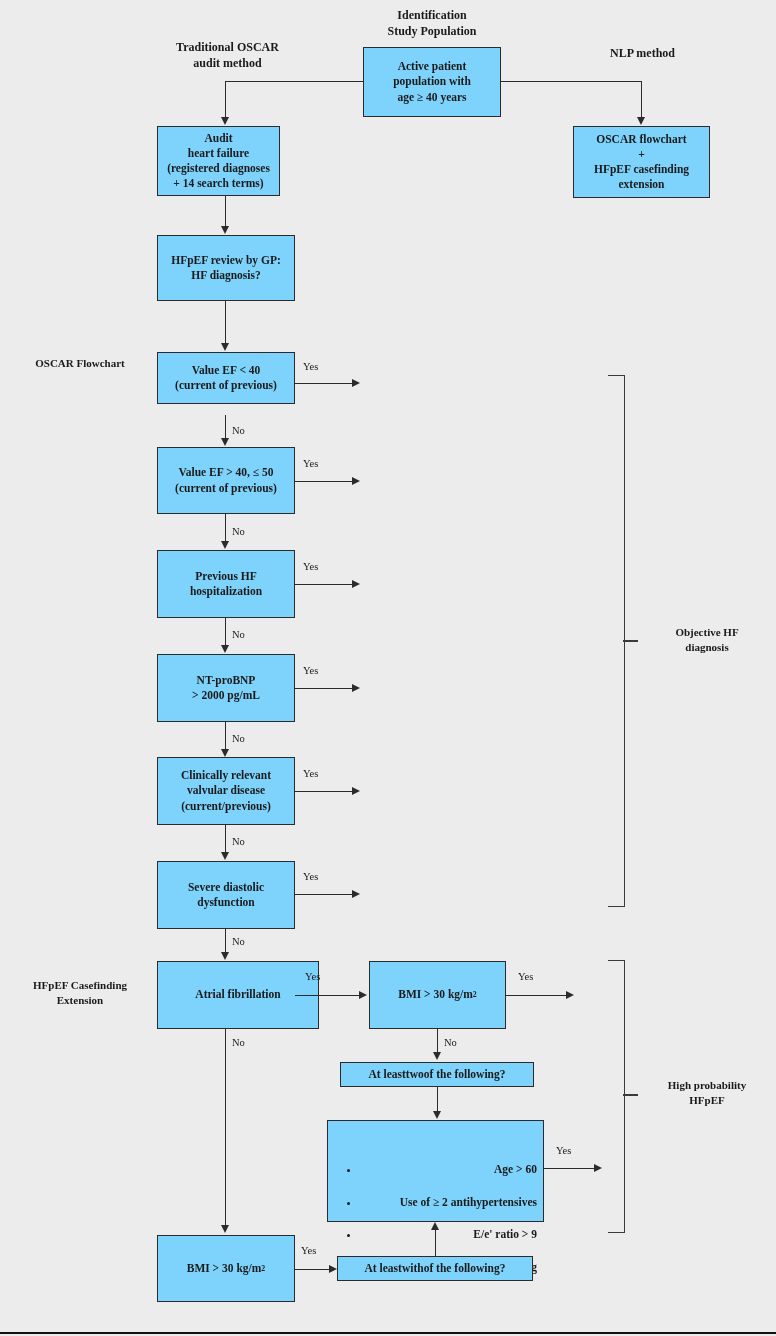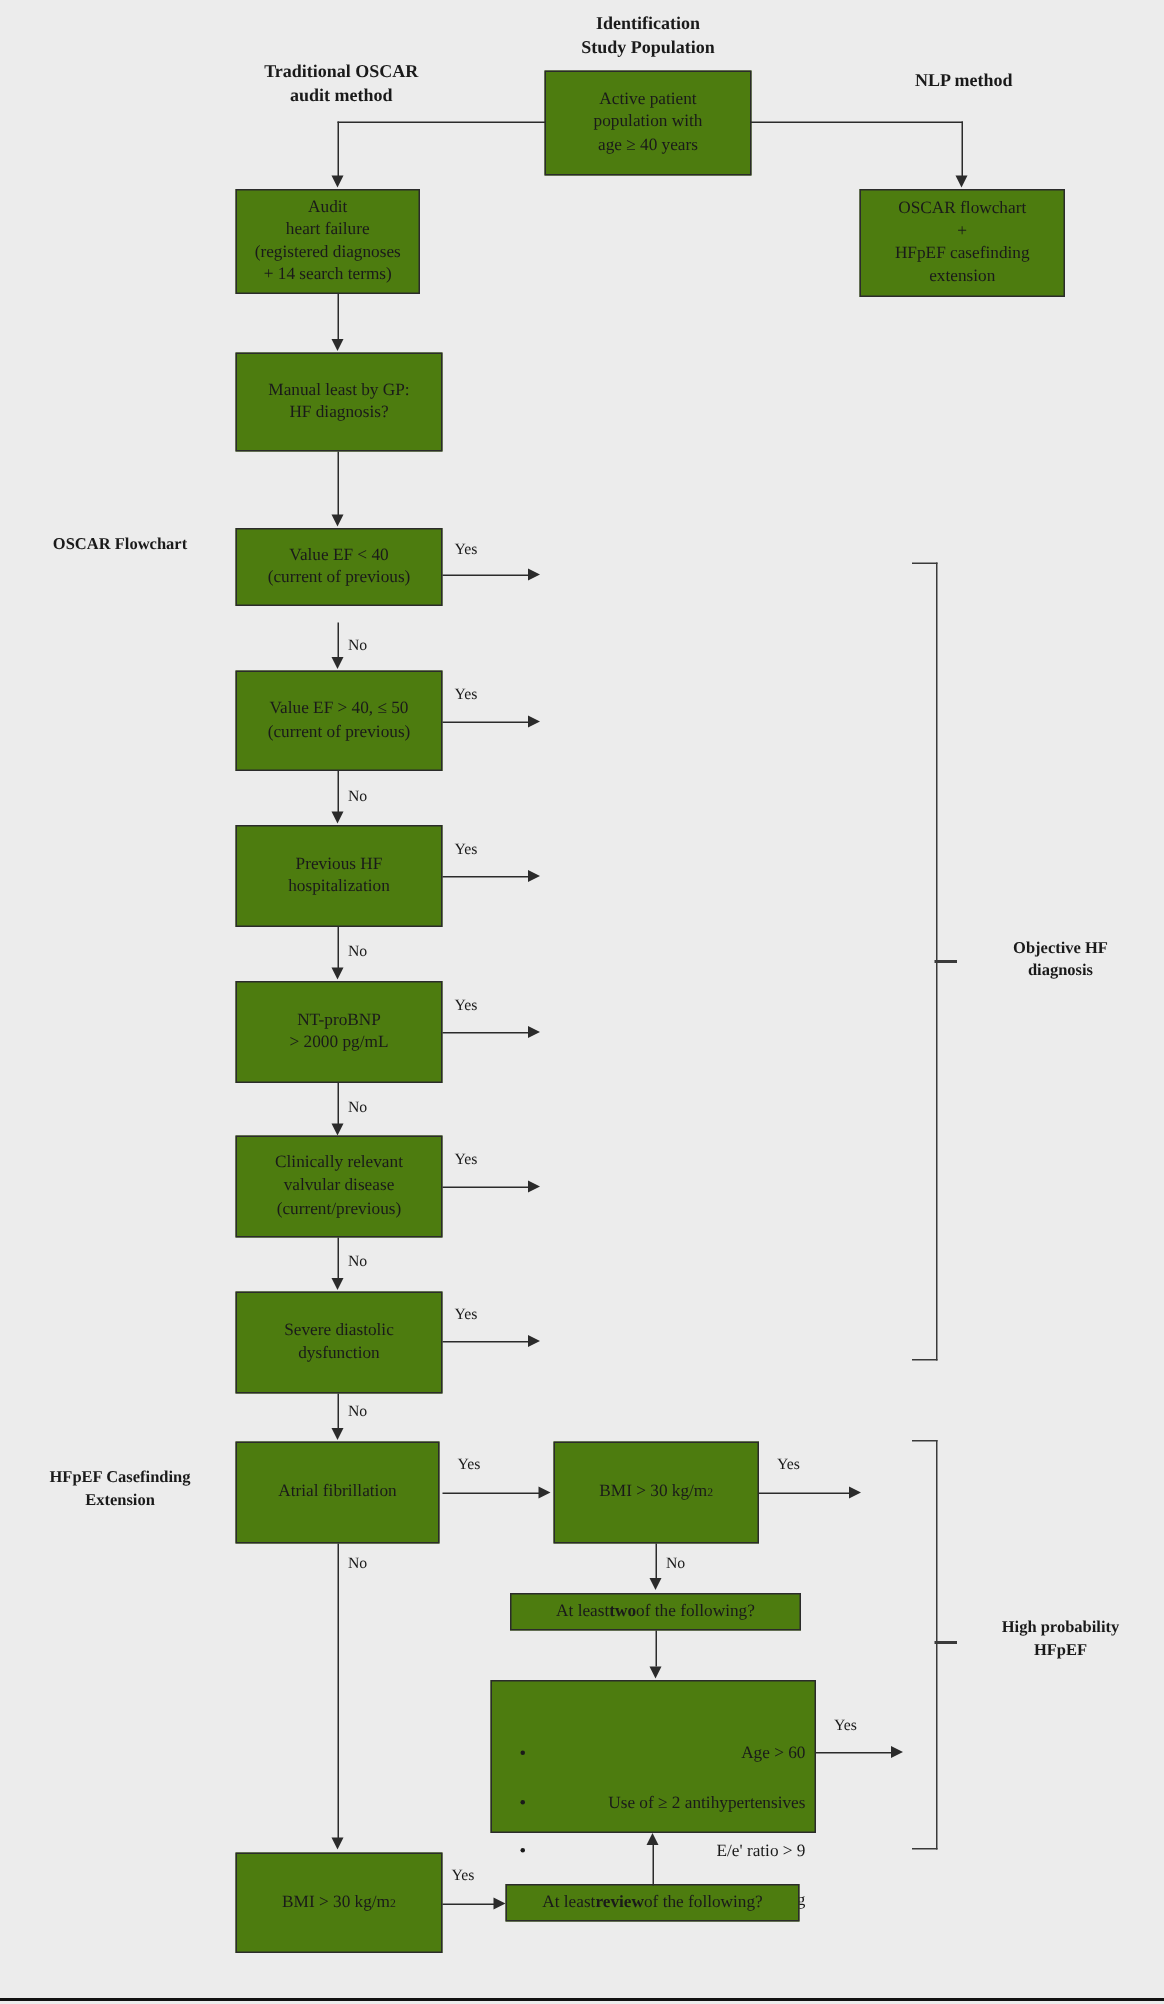--- a/index.html
+++ b/index.html
@@ -17,29 +17,30 @@
     height: 1336px;
     background: #ececec;
     overflow: hidden;
   }
 
   
   .box {
     position: absolute;
     box-sizing: border-box;
     border: 1.6px solid #2b2b2b;
-    background: #4d7c0f;
+    background: #7dd3fc;
     display: flex;
     align-items: center;
     justify-content: center;
     text-align: center;
     font-size: 11.5px;
     line-height: 1.32;
     padding: 2px 4px;
     white-space: pre-line;
+    font-weight: bold;
   }
   .box.thin {
     border-width: 1.2px;
     font-size: 11.5px;
     padding: 1px 6px;
   }
   .box.bullets {
     display: block;
     text-align: right;
     padding: 10px 6px 8px 14px;
@@ -160,21 +161,21 @@
   <div class="box" style="left:157px; top:126px; width:123px; height:70px;">Audit
 heart failure
 (registered diagnoses
 + 14 search terms)</div>
 
   <div class="box" style="left:573px; top:126px; width:137px; height:72px;">OSCAR flowchart
 +
 HFpEF casefinding
 extension</div>
 
-  <div class="box" style="left:157px; top:235px; width:138px; height:66px;">Manual least by GP:
+  <div class="box" style="left:157px; top:235px; width:138px; height:66px;">HFpEF review by GP:
 HF diagnosis?</div>
 
   <div class="box" style="left:157px; top:352px; width:138px; height:52px;">Value EF &lt; 40
 (current of previous)</div>
 
   <div class="box" style="left:157px; top:447px; width:138px; height:67px;">Value EF &gt; 40, ≤ 50
 (current of previous)</div>
 
   <div class="box" style="left:157px; top:550px; width:138px; height:68px;">Previous HF
 hospitalization</div>
@@ -182,21 +183,21 @@
   <div class="box" style="left:157px; top:654px; width:138px; height:68px;">NT-proBNP
 &gt; 2000 pg/mL</div>
 
   <div class="box" style="left:157px; top:757px; width:138px; height:68px;">Clinically relevant
 valvular disease
 (current/previous)</div>
 
   <div class="box" style="left:157px; top:861px; width:138px; height:68px;">Severe diastolic
 dysfunction</div>
 
-  <div class="box" style="left:157px; top:961px; width:136px; height:68px;">Atrial fibrillation</div>
+  <div class="box" style="left:157px; top:961px; width:162px; height:68px;">Atrial fibrillation</div>
 
   <div class="box" style="left:369px; top:961px; width:137px; height:68px;">
     <span>BMI &gt; 30 kg/m</span><sup>2</sup>
   </div>
 
   <div class="box thin" style="left:340px; top:1062px; width:194px; height:25px;">
     <span>At least </span><b>two</b><span> of the following?</span>
   </div>
 
   <div class="box bullets" style="left:327px; top:1120px; width:217px; height:102px;">
@@ -206,21 +207,21 @@
       <li>E/e' ratio &gt; 9</li>
       <li>PASP &gt; 35 mmHg</li>
     </ul>
   </div>
 
   <div class="box" style="left:157px; top:1235px; width:138px; height:67px;">
     <span>BMI &gt; 30 kg/m</span><sup>2</sup>
   </div>
 
   <div class="box thin" style="left:337px; top:1256px; width:196px; height:25px;">
-    <span>At least </span><b>review</b><span> of the following?</span>
+    <span>At least </span><b>with</b><span> of the following?</span>
   </div>
 
   <div class="ln h" style="left:225px; top:81px; width:139px;"></div>
   <div class="ln v" style="left:225px; top:81px; height:37px;"></div>
   <div class="arrow down" style="left:221px; top:117px;"></div>
 
   <div class="ln h" style="left:500px; top:81px; width:142px;"></div>
   <div class="ln v" style="left:641px; top:81px; height:37px;"></div>
   <div class="arrow down" style="left:637px; top:117px;"></div>
 

